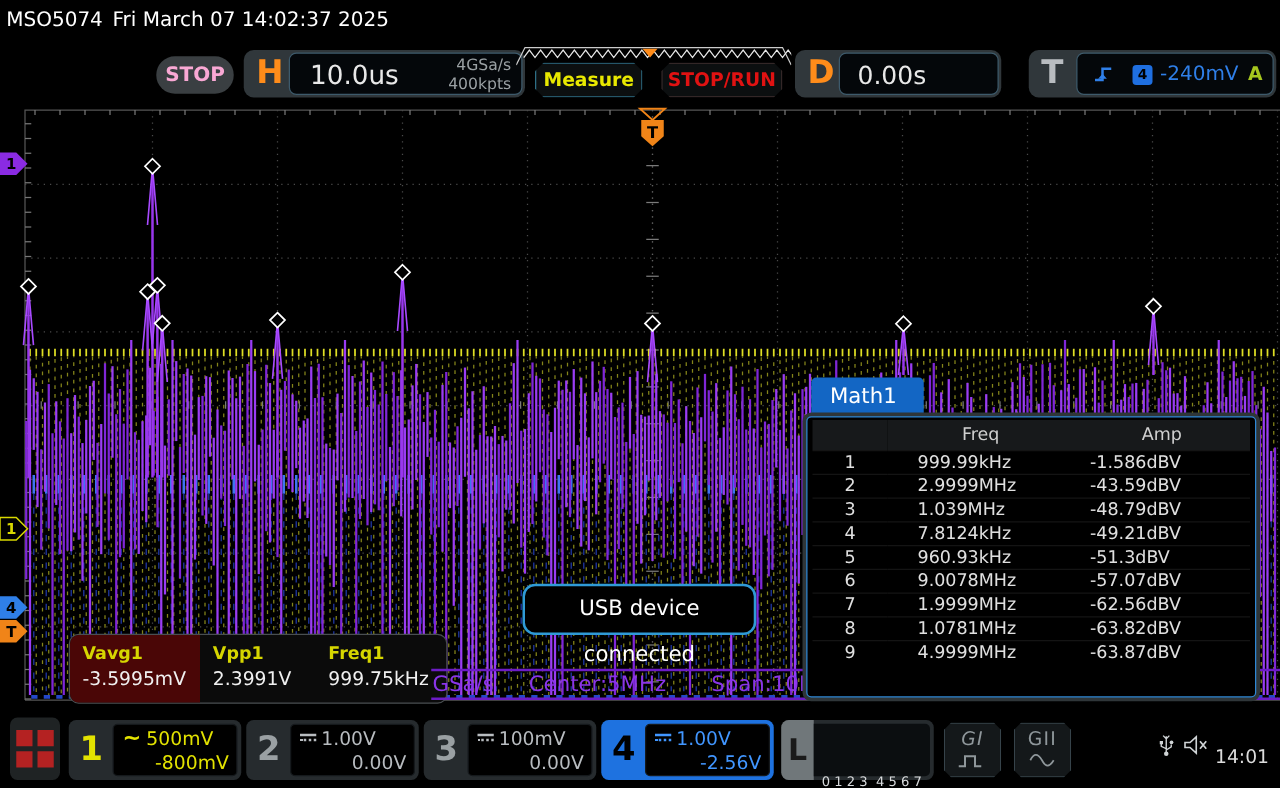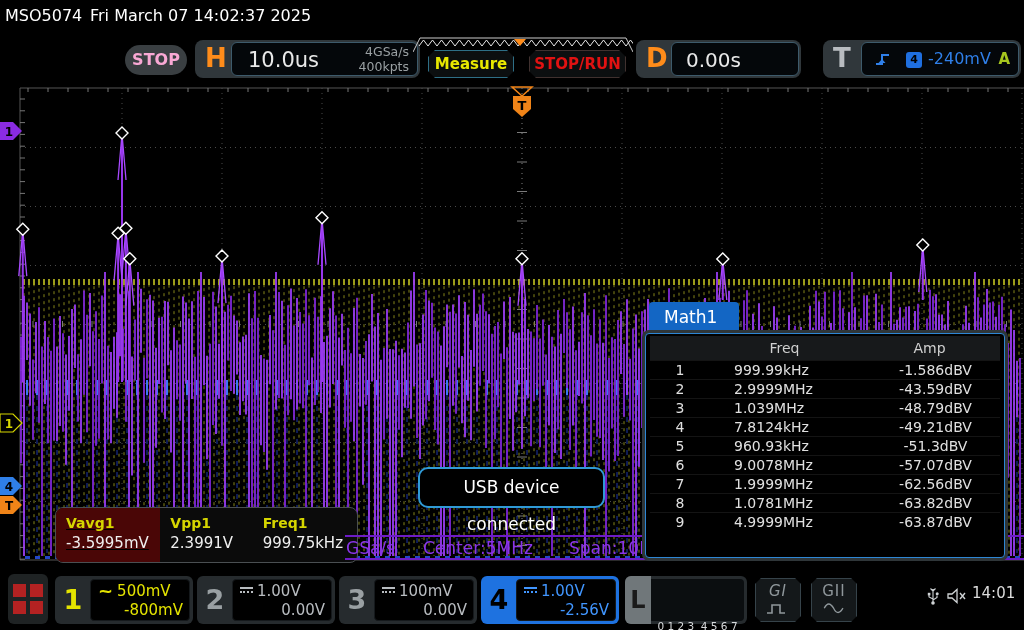--- a/index.html
+++ b/index.html
@@ -44,37 +44,37 @@
   
   .fftbar{position:absolute;left:345px;top:535px;width:679px;height:25px;border-top:2px solid #6d1cc6;border-bottom:2px solid #6d1cc6;z-index:3;color:#8a35e8;font-size:17px;}
   .fftbar span{position:absolute;top:1px;}
   .fftbar .f1{left:1px;}
   .fftbar .f2{left:78px;}
   .fftbar .f3{left:224px;}
 
   
   .meas{position:absolute;left:55px;top:507px;width:303px;height:56px;background:#0b0b0b;border:1px solid #4a4f52;border-radius:8px;z-index:2;display:flex;}
   .meas .cell{position:relative;height:100%;padding:7px 0 0 10px;}
-  .meas .cell.hl{background:#4a0606;border-radius:7px 0 0 7px;text-decoration:underline;}
+  .meas .cell.hl{background:#4a0606;border-radius:7px 0 0 7px;}
   .meas .mlabel{color:#d6d600;font-size:14px;font-weight:bold;}
   .meas .mvalue{color:#f0f0f0;font-size:15px;margin-top:3px;}
 
   
   .usbpopup{position:absolute;left:418px;top:467px;width:187px;height:41px;background:#000;border:2px solid #2f9ad6;border-radius:10px;z-index:3;color:#fff;font-size:17px;text-align:center;line-height:37px;}
 
   
   .mathwin{position:absolute;left:645px;top:300px;width:360px;height:258px;z-index:4;}
   .mathtab{position:absolute;left:4px;top:2px;width:90px;height:31px;background:#1366c4;border-radius:4px 4px 0 0;color:#fff;font-size:17px;line-height:31px;padding-left:15px;}
   .mathbody{position:absolute;left:0;top:33px;right:0;bottom:0;background:#000;border:1px solid #2e86d4;border-radius:4px;box-shadow:0 0 0 3px #2f3639;padding:2px 4px;}
   .mathbody table{width:100%;border-collapse:collapse;color:#e0e0e0;font-size:14px;}
   .mathbody th{color:#d0d0d0;font-weight:normal;height:24px;background:#17191b;}
   .mathbody td{height:19px;border-top:1px solid #141414;}
   .mathbody .c-idx{width:60px;text-align:center;}
   .mathbody .c-freq{width:150px;padding-left:24px;text-align:left;}
-  .mathbody .c-amp{padding-left:12px;text-align:center;}
+  .mathbody .c-amp{padding-left:12px;text-align:left;}
   .mathbody th.c-freq{text-align:center;padding-left:0;}
   .mathbody th.c-amp{text-align:center;padding-left:0;}
 
   
   .bottombar{position:absolute;left:0;top:564px;width:1024px;height:66px;background:#000;z-index:6;}
   .menuicon{position:absolute;left:8px;top:10px;width:40px;height:50px;background:#1f2324;border-radius:6px;display:grid;grid-template-columns:13px 13px;grid-gap:4px;justify-content:center;align-content:center;}
   .menuicon span{width:13px;height:13px;background:#b42222;}
   .ch{position:absolute;top:12px;width:138px;height:48px;background:#262b2e;border-radius:6px;}
   .ch .num{position:absolute;left:0;top:0;width:36px;height:48px;font-size:27px;font-weight:bold;text-align:center;line-height:48px;color:#9aa0a3;}
   .ch .vals{position:absolute;left:35px;top:3px;right:3px;bottom:3px;background:#000;border:1px solid #15191c;border-radius:4px;font-size:15px;padding:1px 6px 0 7px;}
@@ -83,21 +83,21 @@
   .ch.sel{background:#1e72e0;}
   .ch.sel .num{color:#000;}
   .dc{display:inline-block;width:13px;height:8px;border-top:2px solid currentColor;position:relative;}
   .dc::after{content:"";position:absolute;left:0;top:2px;width:13px;border-top:2px dotted currentColor;}
   .ac{font-size:18px;font-weight:bold;line-height:10px;}
   .lpanel{position:absolute;left:625px;top:12px;width:122px;height:48px;background:#262b2e;border-radius:6px;}
   .lpanel .ltab{position:absolute;left:0;top:0;width:26px;height:48px;background:#70777a;color:#1a1a1a;font-size:24px;font-weight:bold;text-align:center;line-height:48px;border-radius:6px 0 0 6px;}
   .lpanel .ldig{position:absolute;left:26px;top:3px;right:3px;bottom:3px;background:#0b0e10;border-radius:0 4px 4px 0;color:#d8dadc;font-size:10.5px;text-align:center;padding-top:5px;line-height:17px;white-space:pre;}
   .gen{position:absolute;top:14px;width:46px;height:44px;background:#14181a;border:1px solid #3a4throw449;border:1px solid #36434a;color:#8f979b;text-align:center;clip-path:polygon(6px 0,calc(100% - 6px) 0,100% 6px,100% calc(100% - 6px),calc(100% - 6px) 100%,6px 100%,0 calc(100% - 6px),0 6px);}
   .gen .glabel{font-size:15px;margin-top:3px;letter-spacing:1px;}
-  .clock{position:absolute;left:972px;top:20px;color:#dcdcdc;font-size:15px;}
+  .clock{position:absolute;left:972px;top:32px;color:#dcdcdc;font-size:15px;}
   .usb-ic{position:absolute;left:926px;top:22px;}
   .spk-ic{position:absolute;left:946px;top:22px;}
 </style>
 </head>
 <body>
 
 <div id="screen">
 
   <svg id="wave" width="1024" height="630">
       <g>

